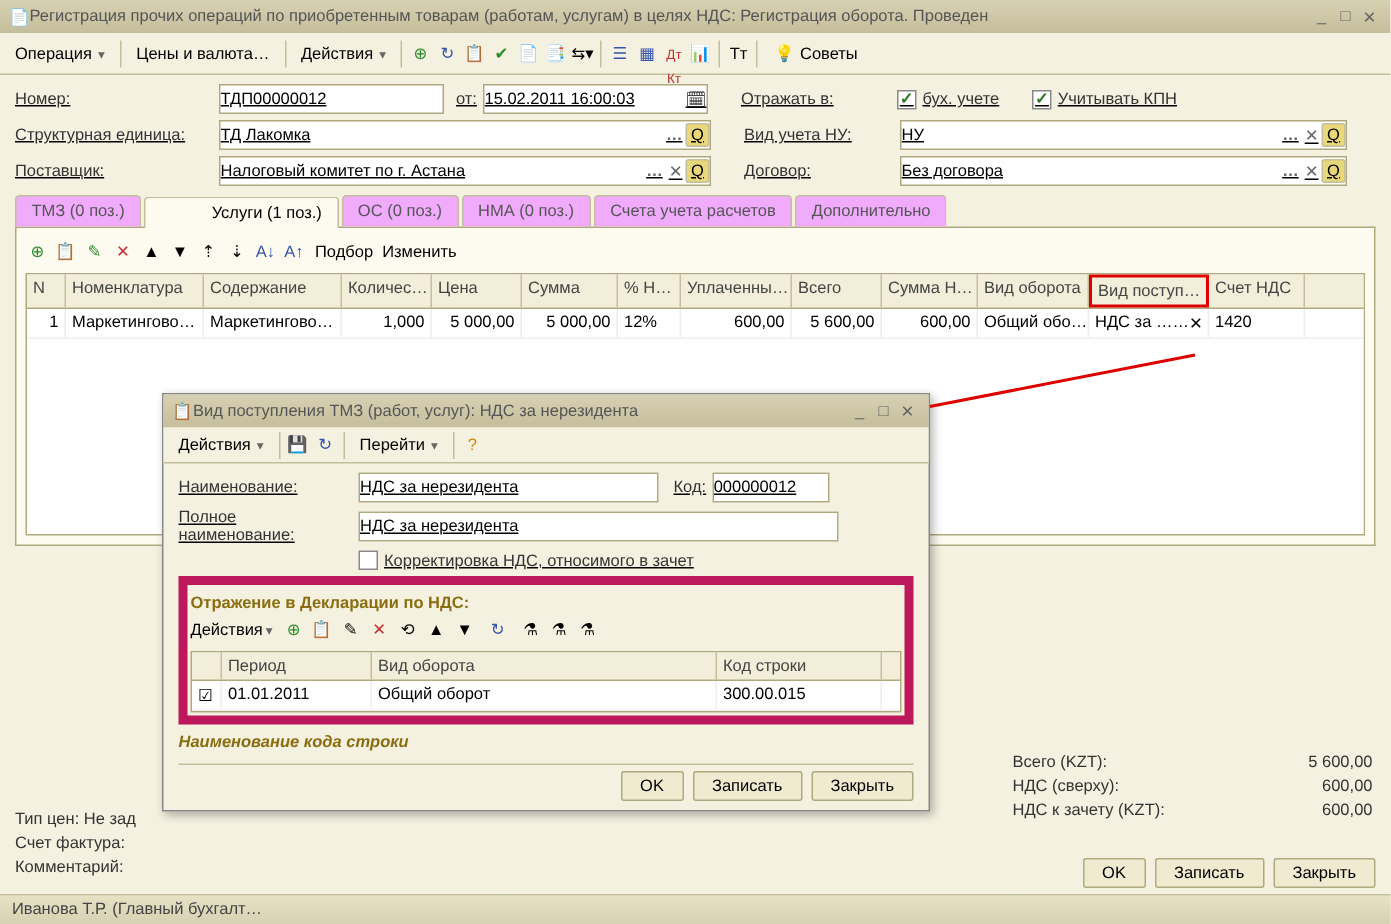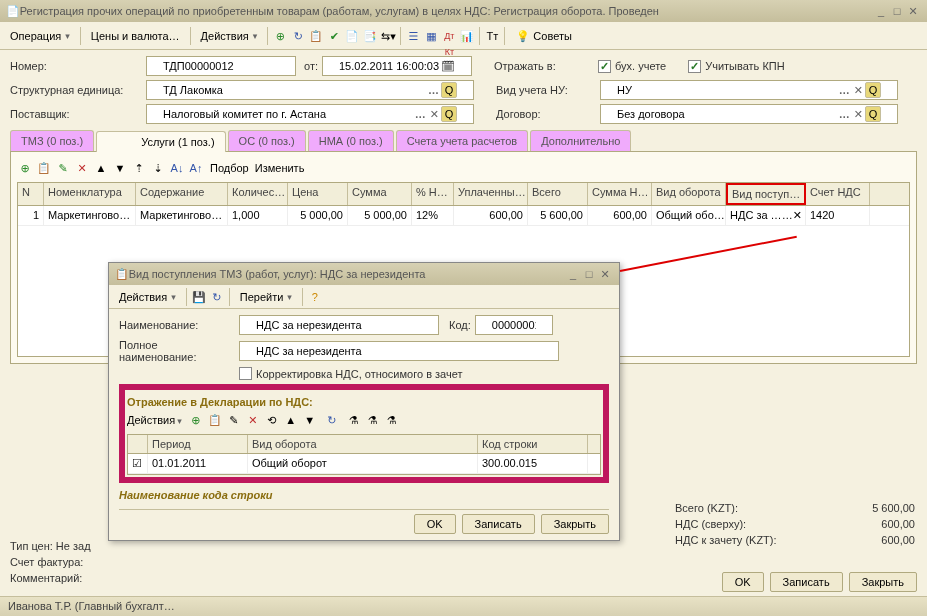--- a/index.html
+++ b/index.html
@@ -5,23 +5,23 @@
 * { box-sizing: border-box; margin: 0; padding: 0; font-family: Tahoma, sans-serif; font-size: 11px; }
 body { background: #f5f1e0; width: 927px; height: 616px; overflow: hidden; }
 .titlebar { background: linear-gradient(#d7d1b3, #c5be9c); height: 22px; display: flex; align-items: center; padding: 0 6px; color: #555; }
 .titlebar .title { flex: 1; }
 .titlebar .winbtn { width: 16px; text-align: center; cursor: pointer; color: #666; }
 .toolbar { background: #f5f1e0; border-bottom: 1px solid #c5be9c; height: 28px; display: flex; align-items: center; padding: 0 4px; gap: 2px; }
 .toolbar .btn { padding: 2px 6px; cursor: pointer; border-radius: 2px; display: inline-flex; align-items: center; gap: 2px; }
 .toolbar .sep { width: 1px; height: 18px; background: #c5be9c; margin: 0 2px; }
 .toolbar .ico { width: 16px; height: 16px; display: inline-block; text-align: center; line-height: 16px; }
 .form-area { padding: 6px 10px; }
-.row { display: flex; align-items: center; margin-bottom: 4px; gap: 4px; }
+.row { display: flex; align-items: center; margin-bottom: 4px; gap: 4px; text-decoration: underline; }
 .lbl { color: #333; }
-.input { background: #fff; border: 1px solid #b0a97f; height: 20px; padding: 0 16px; display: flex; align-items: center; }
+.input { background: #fff; border: 1px solid #b0a97f; height: 20px; padding: 0 0; display: flex; align-items: center; }
 .input .val { flex: 1; white-space: nowrap; overflow: hidden; }
 .input .dots { cursor: pointer; color: #666; font-weight: bold; padding: 0 2px; }
 .input .x { cursor: pointer; color: #666; padding: 0 2px; }
 .input .q { cursor: pointer; background: #e8d87a; border: 1px solid #c5be9c; width: 16px; height: 16px; text-align: center; line-height: 14px; border-radius: 2px; }
 .chk { width: 13px; height: 13px; border: 1px solid #888; background: #fff; display: inline-block; text-align: center; line-height: 11px; color: #2a7a2a; font-weight: bold; }
 .tabs { display: flex; border-bottom: 1px solid #b0a97f; margin-top: 6px; }
 .tab { padding: 4px 10px; border: 1px solid #c5be9c; border-bottom: none; background: #f0abfc; margin-right: 2px; cursor: pointer; border-radius: 3px 3px 0 0; color: #555; }
 .tab.active { background: #fdfaef; color: #000; position: relative; top: 1px; padding-left: 44px; }
 .tabcontent { background: #fdfaef; border: 1px solid #b0a97f; border-top: none; padding: 6px; }
 .minibar { display: flex; align-items: center; gap: 3px; padding: 2px 0 6px 0; }
@@ -181,21 +181,21 @@
         <div class="col" style="width:64px">Сумма Н…</div>
         <div class="col" style="width:74px">Вид оборота</div>
         <div class="col highlight-col" style="width:80px">Вид поступ…</div>
         <div class="col" style="width:64px">Счет НДС</div>
       </div>
       <div class="grid-body">
         <div class="grid-row">
           <div class="cell" style="width:26px;text-align:right">1</div>
           <div class="cell" style="width:92px">Маркетингово…</div>
           <div class="cell" style="width:92px">Маркетингово…</div>
-          <div class="cell" style="width:60px;">1,000</div>
+          <div class="cell" style="width:60px;text-align:right">1,000</div>
           <div class="cell" style="width:60px;text-align:right">5 000,00</div>
           <div class="cell" style="width:64px;text-align:right">5 000,00</div>
           <div class="cell" style="width:42px">12%</div>
           <div class="cell" style="width:74px;text-align:right">600,00</div>
           <div class="cell" style="width:60px;text-align:right">5 600,00</div>
           <div class="cell" style="width:64px;text-align:right">600,00</div>
           <div class="cell" style="width:74px">Общий обо…</div>
           <div class="cell" style="width:80px;display:flex">
             <span style="flex:1">НДС за …</span>
             <span class="dots">…</span>

